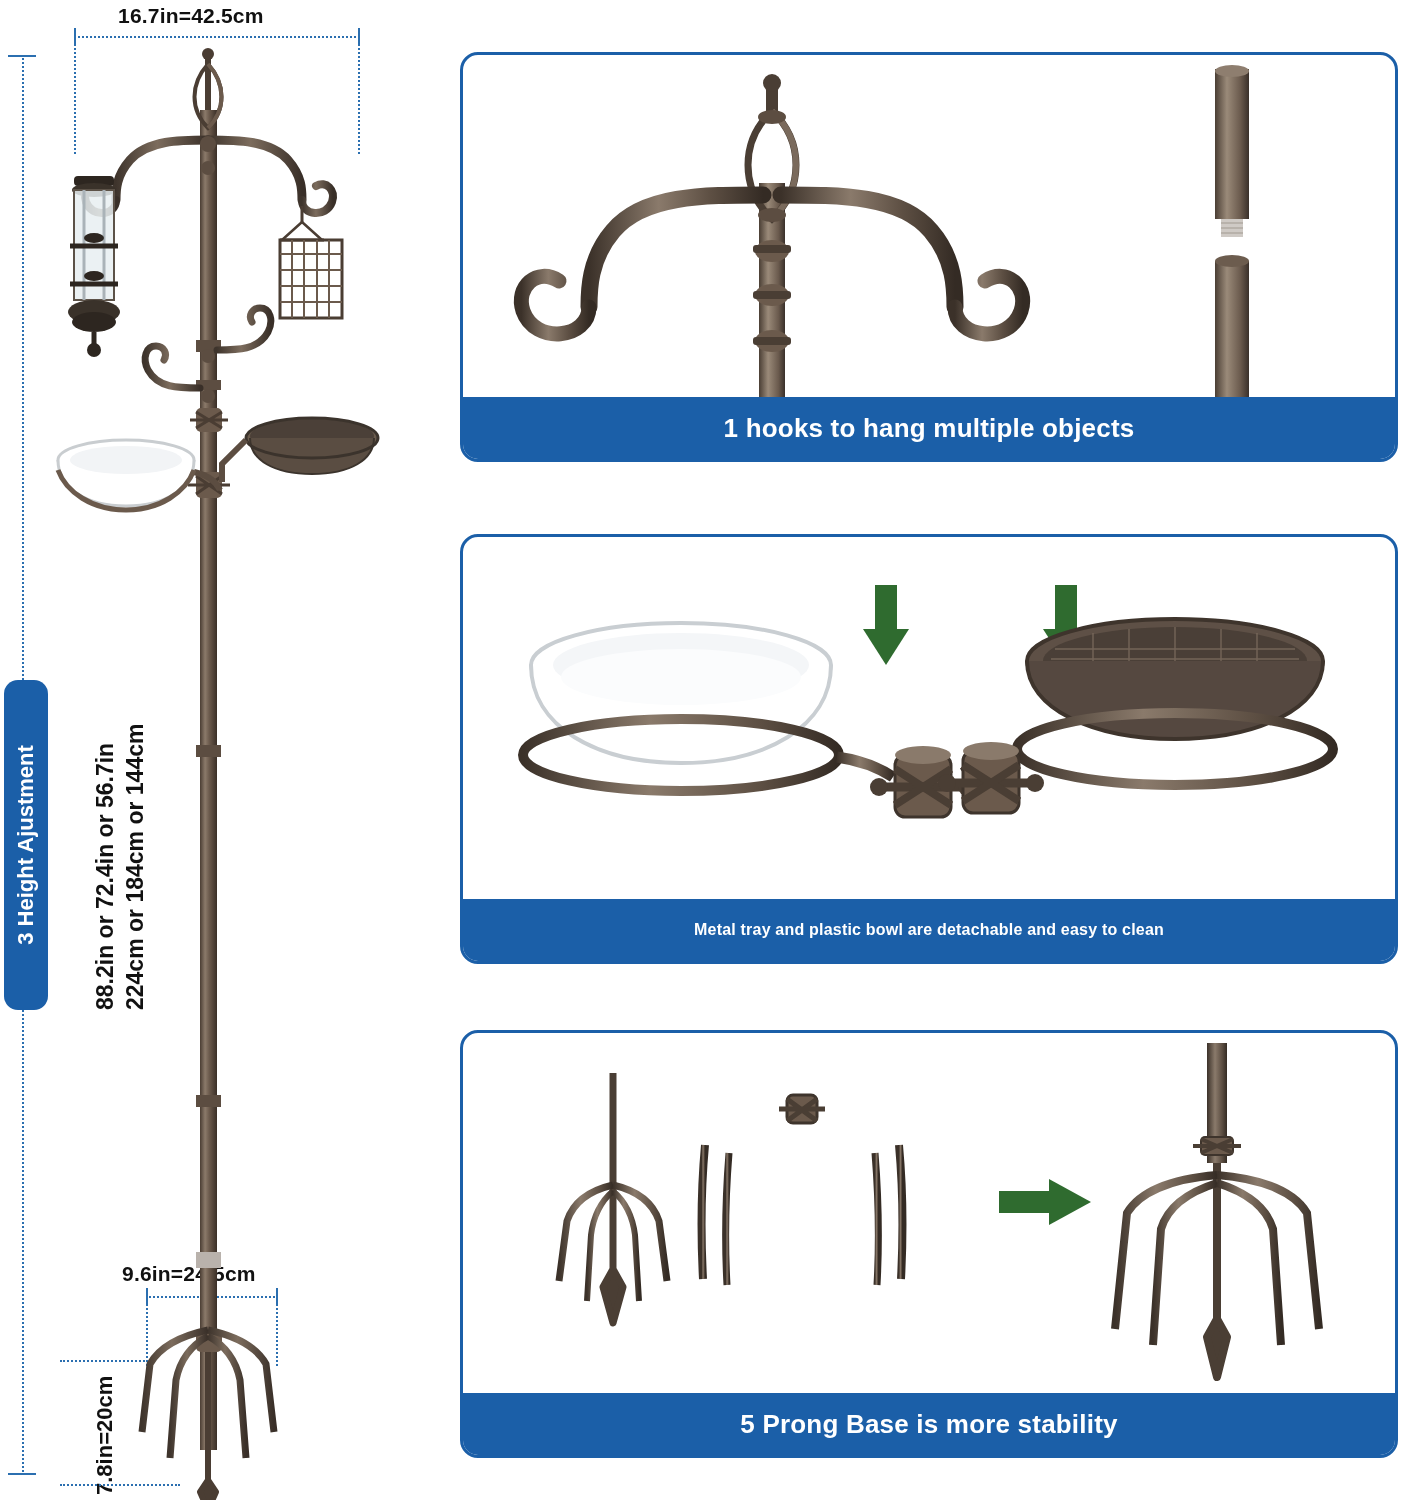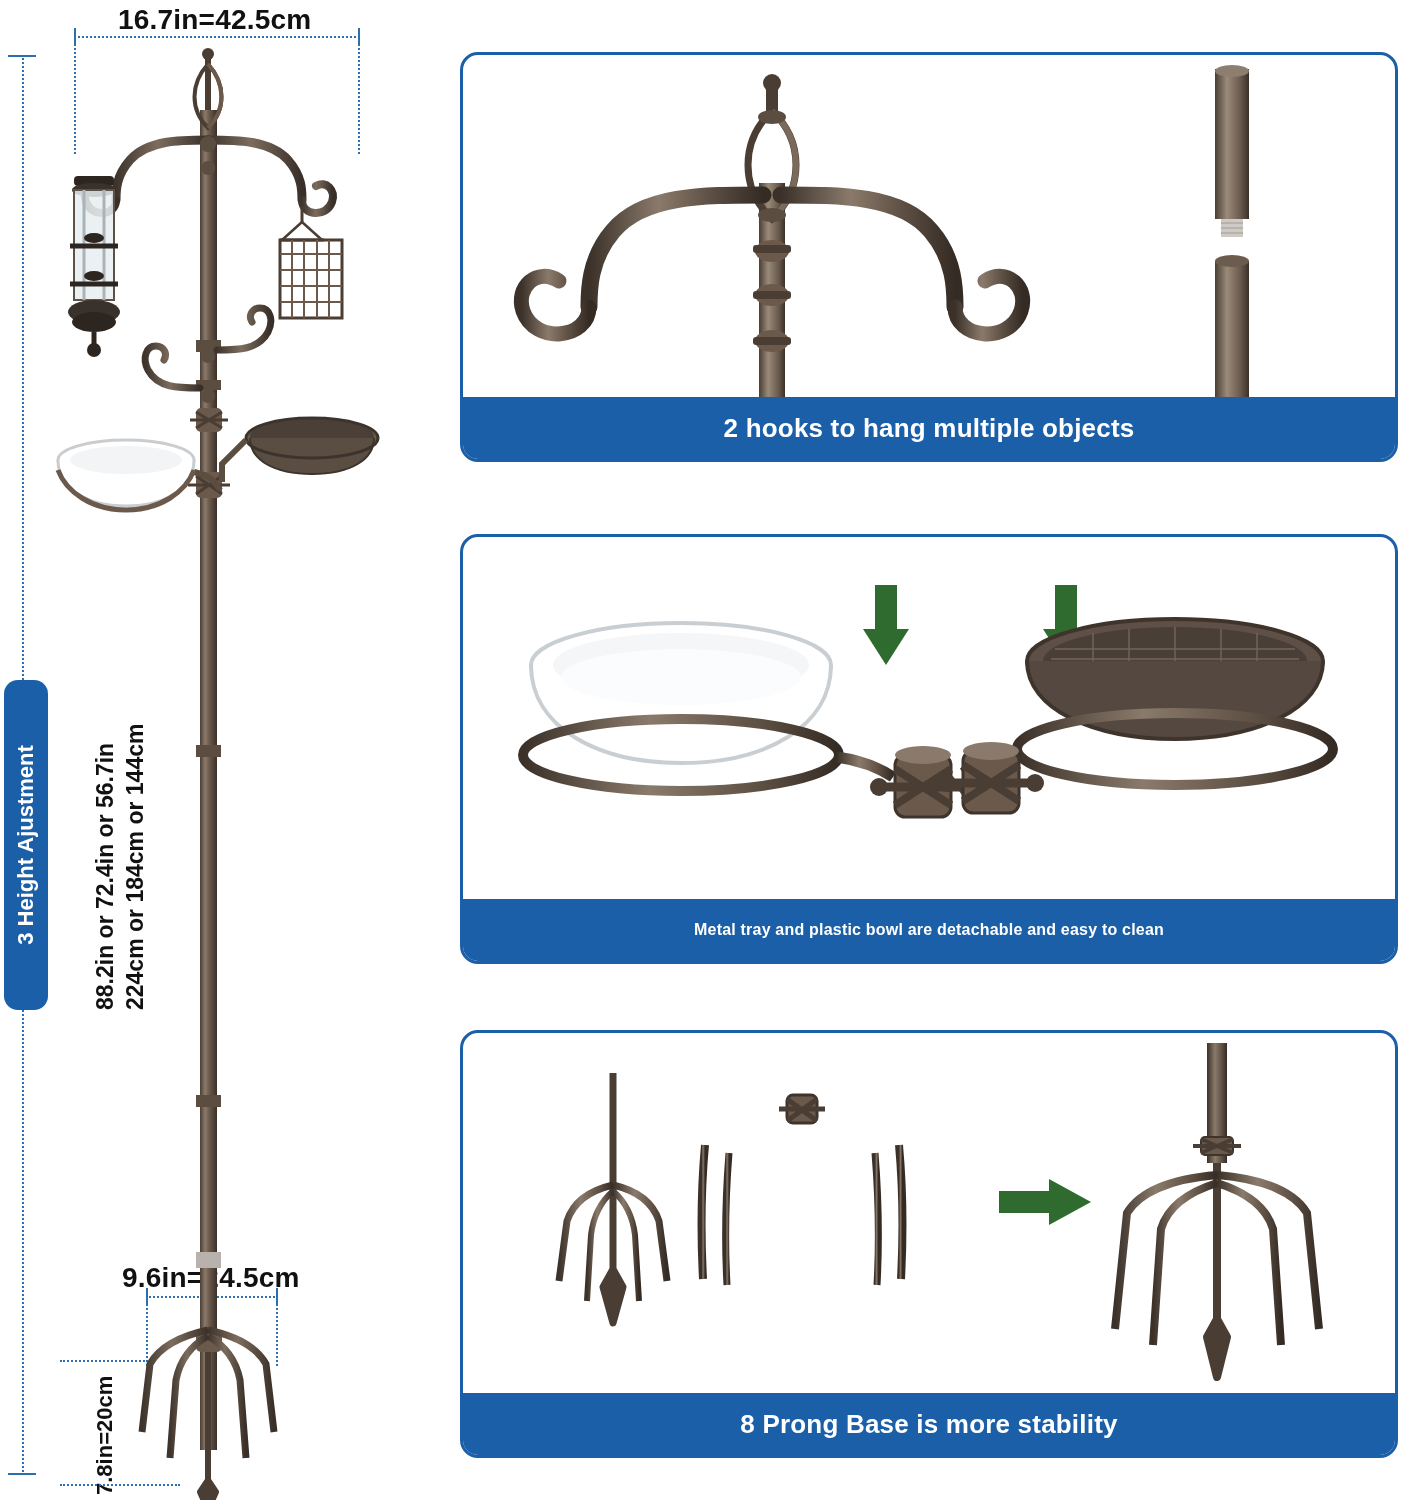--- a/index.html
+++ b/index.html
@@ -18,21 +18,21 @@
   
   #left-panel {
     position: absolute;
     left: 0; top: 0;
     width: 440px; height: 1500px;
   }
 
   .dim-label {
     position: absolute;
     color: #111;
-    font-size: 28px;
+    font-size: 21px;
     font-weight: 700;
     letter-spacing: .2px;
     white-space: nowrap;
   }
 
   
   .dot-h {
     position: absolute;
     border-top: 2px dotted #2b6fb0;
     height: 0;
@@ -301,21 +301,21 @@
     <ellipse cx="769" cy="16" rx="17" ry="6" fill="#8e7e6f"></ellipse>
     <rect x="758" y="164" width="22" height="18" fill="#cfcac5"></rect>
     <g stroke="#b8b2ab" stroke-width="2">
       <line x1="758" y1="168" x2="780" y2="168"></line>
       <line x1="758" y1="173" x2="780" y2="173"></line>
       <line x1="758" y1="178" x2="780" y2="178"></line>
     </g>
     <rect x="752" y="206" width="34" height="139" fill="url(#m3)"></rect>
     <ellipse cx="769" cy="206" rx="17" ry="6" fill="#6c5c4e"></ellipse>
   </svg>
-  <div class="card-caption" style="height:62px;">2 hooks to hang multiple objects</div>
+  <div class="card-caption" style="height:62px;">1 hooks to hang multiple objects</div>
 </div>
 
 <div class="card" style="left:460px; top:534px; width:938px; height:430px;">
   <svg class="card-img" width="932" height="365" viewBox="0 0 932 365">
     <defs>
       <linearGradient id="m4" x1="0" y1="0" x2="1" y2="0">
         <stop offset="0%" stop-color="#3b3129"></stop>
         <stop offset="40%" stop-color="#8a7a6b"></stop>
         <stop offset="75%" stop-color="#5d4f43"></stop>
         <stop offset="100%" stop-color="#342b24"></stop>
@@ -426,14 +426,14 @@
       <path d="M730,113 L778,113 M738,106 L770,120 M738,120 L770,106" stroke="#4a3e34" stroke-width="4"></path>
       <path d="M754,130 L754,286 L744,304 L754,344 L764,304 L754,286" fill="#4a3e34" stroke="#4a3e34" stroke-width="8" stroke-linejoin="round"></path>
 
       <path d="M754,142 C706,146 676,160 664,180 L652,296" fill="none" stroke="url(#m5)" stroke-width="8"></path>
       <path d="M754,142 C802,146 832,160 844,180 L856,296" fill="none" stroke="url(#m5)" stroke-width="8"></path>
       <path d="M754,150 C722,160 704,176 698,196 L690,312" fill="none" stroke="url(#m5)" stroke-width="8"></path>
       <path d="M754,150 C786,160 804,176 810,196 L818,312" fill="none" stroke="url(#m5)" stroke-width="8"></path>
       <path d="M660,176 L848,176" stroke="url(#m5)" stroke-width="7"></path>
     </g>
   </svg>
-  <div class="card-caption" style="height:62px;">8 Prong Base is more stability</div>
+  <div class="card-caption" style="height:62px;">5 Prong Base is more stability</div>
 </div>
 
 </body></html>

